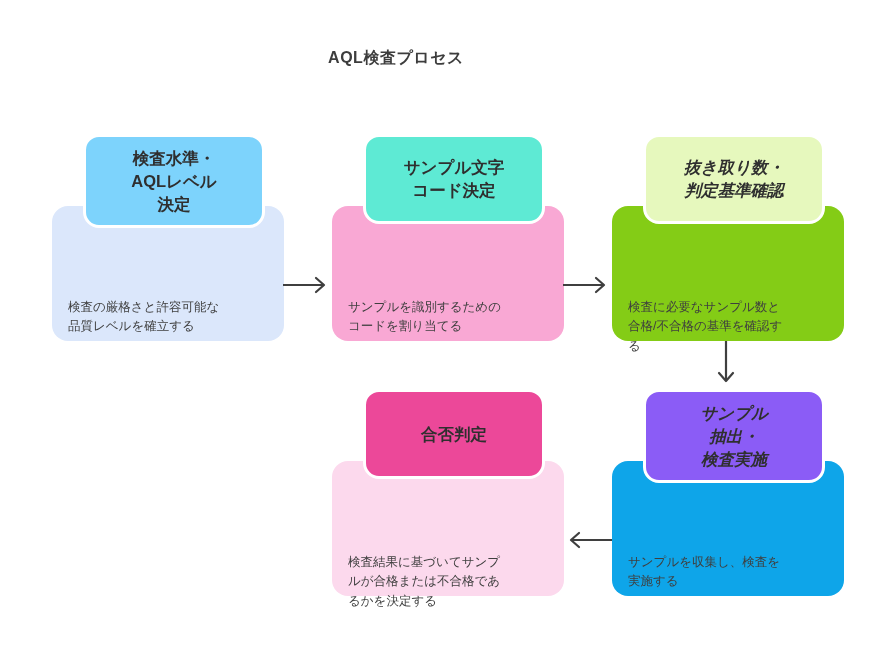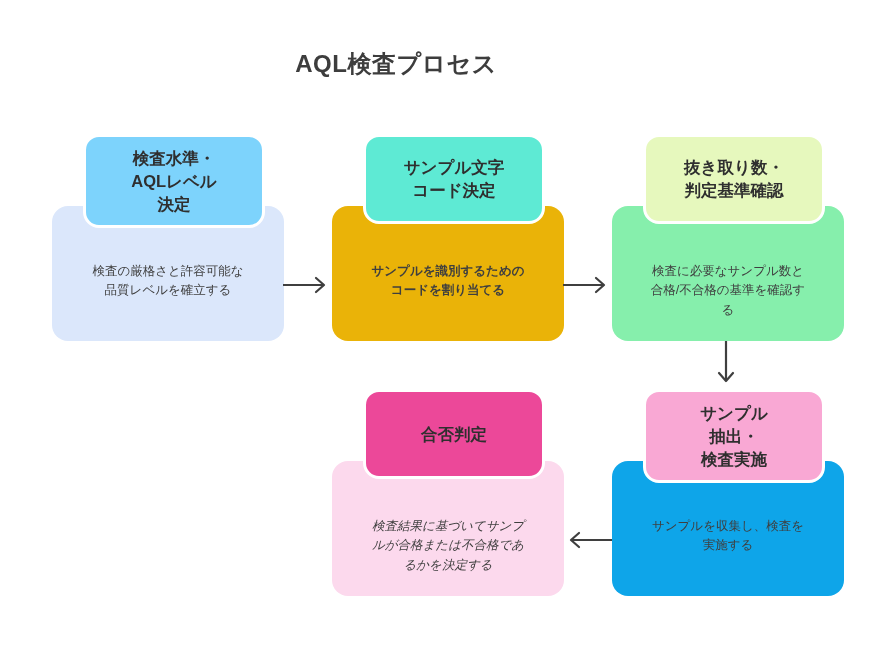--- a/index.html
+++ b/index.html
@@ -21,21 +21,21 @@
     background: #ffffff;
   }
 
   
   .diagram-title {
     position: absolute;
     left: 0;
     top: 48px;
     width: 792px;
     text-align: center;
-    font-size: 24px;
+    font-size: 16px;
     font-weight: bold;
     letter-spacing: 0.5px;
     color: #3d3d3d;
   }
 
   
   .node {
     position: absolute;
   }
   .node-body {
@@ -47,23 +47,24 @@
     border-radius: 16px;
     box-sizing: border-box;
     padding: 56px 16px 10px 16px;
     display: flex;
     align-items: flex-start;
     justify-content: center;
   }
   .node-desc {
     font-size: 12.5px;
     line-height: 1.55;
-    text-align: center;
+    text-align: left;
     color: #3f3f3f;
     width: 100%;
+    margin-top: 36px;
   }
   .node-header {
     position: absolute;
     left: 31px;
     top: 0px;
     width: 160px;
     min-height: 64px;
     border-radius: 16px;
     border: 3px solid #ffffff;
     box-sizing: content-box;
@@ -101,57 +102,57 @@
 品質レベルを確立する</div>
     </div>
     <div class="node-header" id="header-1" style="background: #7dd3fc;">
       <div class="node-title" style="white-space: pre-line;">検査水準・
 AQLレベル
 決定</div>
     </div>
   </div>
 
   <div class="node" id="node-2" style="left:332px; top:134px;">
-    <div class="node-body" id="body-2" style="background: #eab308; font-weight: bold;">
+    <div class="node-body" id="body-2" style="background: #f9a8d4;">
       <div class="node-desc" style="white-space: pre-line;">サンプルを識別するための
 コードを割り当てる</div>
     </div>
     <div class="node-header" id="header-2" style="background: #5eead4;">
       <div class="node-title" style="white-space: pre-line;">サンプル文字
 コード決定</div>
     </div>
   </div>
 
   <div class="node" id="node-3" style="left:612px; top:134px;">
-    <div class="node-body" id="body-3" style="background: #86efac;">
+    <div class="node-body" id="body-3" style="background: #84cc16;">
       <div class="node-desc" style="white-space: pre-line;">検査に必要なサンプル数と
 合格/不合格の基準を確認す
 る</div>
     </div>
     <div class="node-header" id="header-3" style="background: rgb(230, 248, 189);">
-      <div class="node-title" style="white-space: pre-line;">抜き取り数・
+      <div class="node-title" style="white-space: pre-line; font-style: italic;">抜き取り数・
 判定基準確認</div>
     </div>
   </div>
 
   <div class="node" id="node-4" style="left:612px; top:389px;">
     <div class="node-body" id="body-4" style="background: #0ea5e9;">
       <div class="node-desc" style="white-space: pre-line;">サンプルを収集し、検査を
 実施する</div>
     </div>
-    <div class="node-header" id="header-4" style="background: #f9a8d4;">
+    <div class="node-header" id="header-4" style="background: #8b5cf6; font-style: italic;">
       <div class="node-title" style="white-space: pre-line;">サンプル
 抽出・
 検査実施</div>
     </div>
   </div>
 
   <div class="node" id="node-5" style="left:332px; top:389px;">
     <div class="node-body" id="body-5" style="background: rgb(252, 217, 237);">
-      <div class="node-desc" style="white-space: pre-line; font-style: italic;">検査結果に基づいてサンプ
+      <div class="node-desc" style="white-space: pre-line;">検査結果に基づいてサンプ
 ルが合格または不合格であ
 るかを決定する</div>
     </div>
     <div class="node-header" id="header-5" style="background: #ec4899;">
       <div class="node-title">合否判定</div>
     </div>
   </div>
 
   <div class="arrow" style="left:283px; top:273px;">
     <svg width="50" height="24" viewBox="0 0 50 24">

